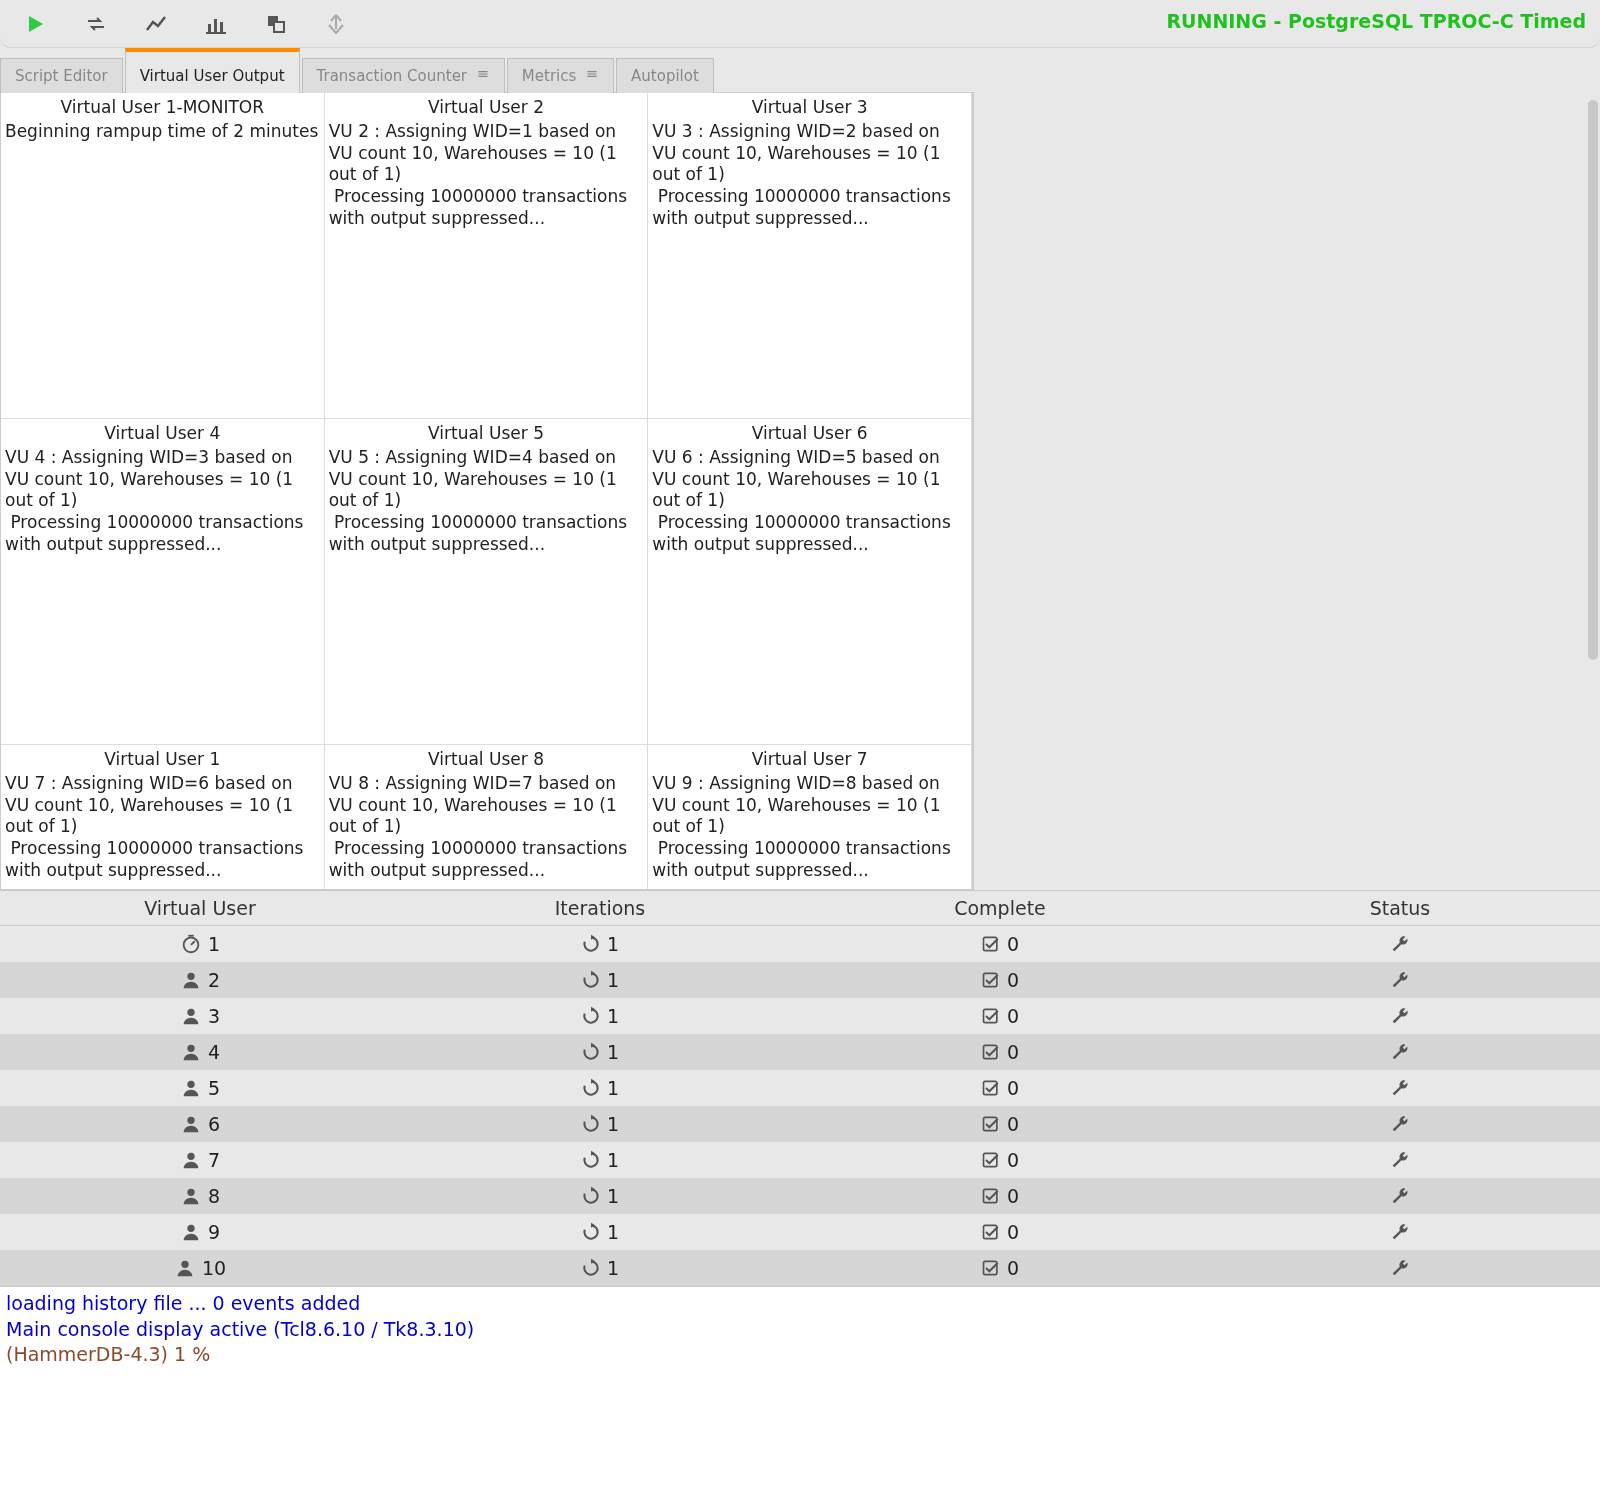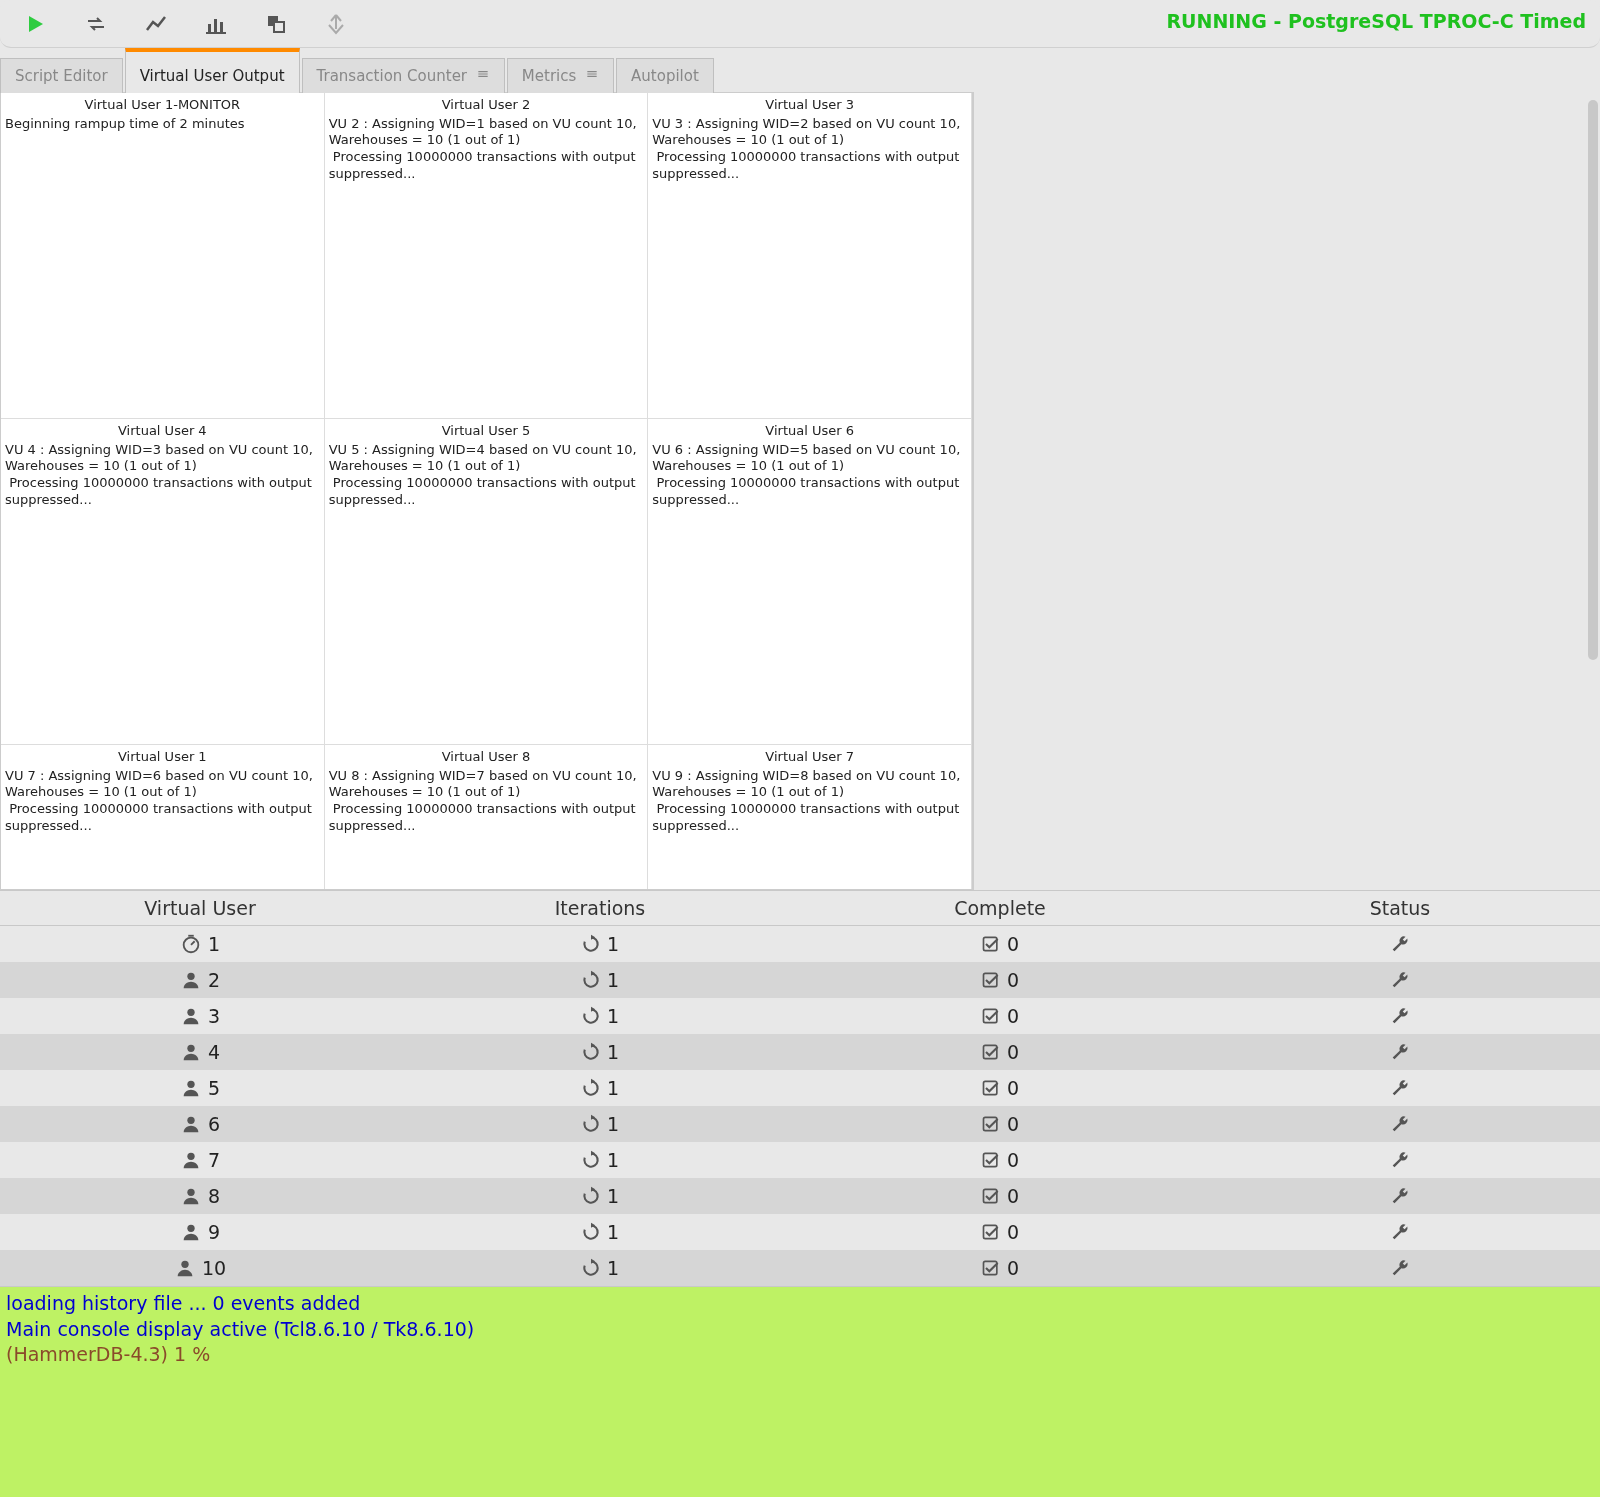--- a/index.html
+++ b/index.html
@@ -85,21 +85,21 @@
     grid-template-columns: repeat(3, 1fr);
     grid-auto-rows: 326px;
     overflow:hidden;
     border:1px solid #ccc;
   }
   .vu-cell {
     border-right:1px solid #ddd;
     border-bottom:1px solid #ddd;
     padding:2px 4px 16px 4px;
     overflow:hidden;
-    font-size:13px;
+    font-size:17px;
     line-height:1.28;
     display:flex;
     flex-direction:column;
   }
   .vu-cell .vu-title {
     text-align:center;
     font-weight:400;
     padding:2px 0 2px 0;
   }
   .vu-cell .vu-body {
@@ -140,21 +140,21 @@
   .vu-table .row { text-align:center; }
   .vu-table .row.even { background:#e8e8e8; }
   .vu-table .row.odd  { background:#d6d6d6; }
   .cell { display:flex; align-items:center; justify-content:center; gap:6px; }
   .cell.left-pad { justify-content:center; }
   .icon { color:#555; display:inline-flex; }
   .icon svg { width:20px; height:20px; }
   .icon.big svg { width:22px; height:22px; }
   
   .console {
-    background:#bef264;
+    background:#ffffff;
     border-top:1px solid #c8c8c8;
     padding:4px 6px;
     font-size:19px;
     line-height:1.35;
     height:calc(1497px - 48px - 44px - 798px - 36px*11);
   }
   .console .blue { color:#0000d0; }
   .console .brown { color:#8a4a2a; }
 </style>
 </head>
@@ -614,21 +614,21 @@
               <use href="#i-wrench"></use>
             </svg>
           </span>
         </div>
       </div>
     </div>
 </div>
 
 <div class="console">
   <div class="blue">loading history file ... 0 events added</div>
-  <div class="blue">Main console display active (Tcl8.6.10 / Tk8.6.10)</div>
+  <div class="blue">Main console display active (Tcl8.6.10 / Tk8.3.10)</div>
   <div class="brown">(HammerDB-4.3) 1 %</div>
 </div>
 
 <svg width="0" height="0" style="position:absolute">
   <defs>
     <g id="i-timer">
         <circle cx="12" cy="13" r="8" fill="none" stroke="#555" stroke-width="2"></circle>
         <path d="M12 13 L16 9" stroke="#555" stroke-width="2"></path>
         <path d="M9 3 h6" stroke="#555" stroke-width="2"></path>
       </g>

